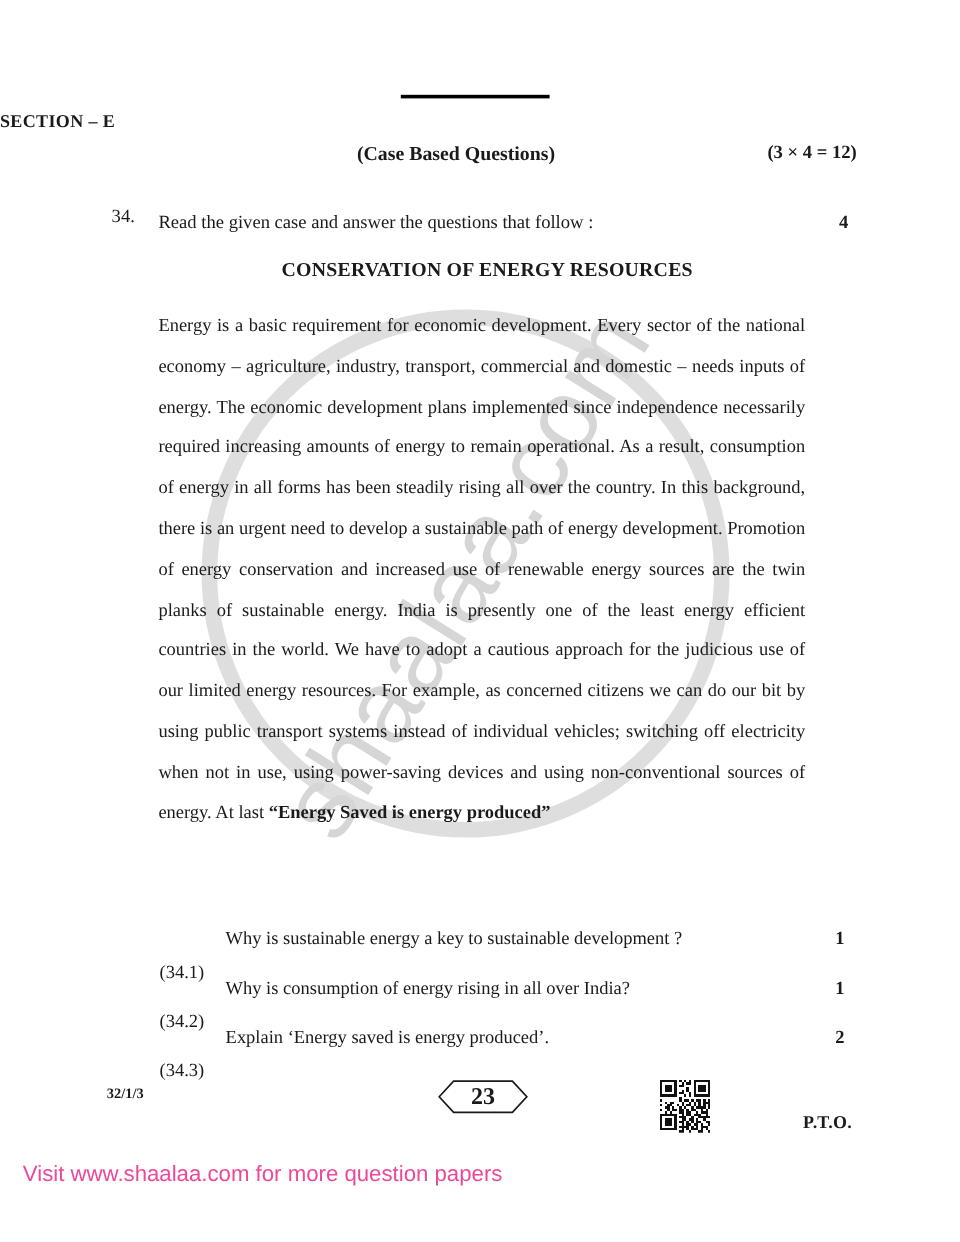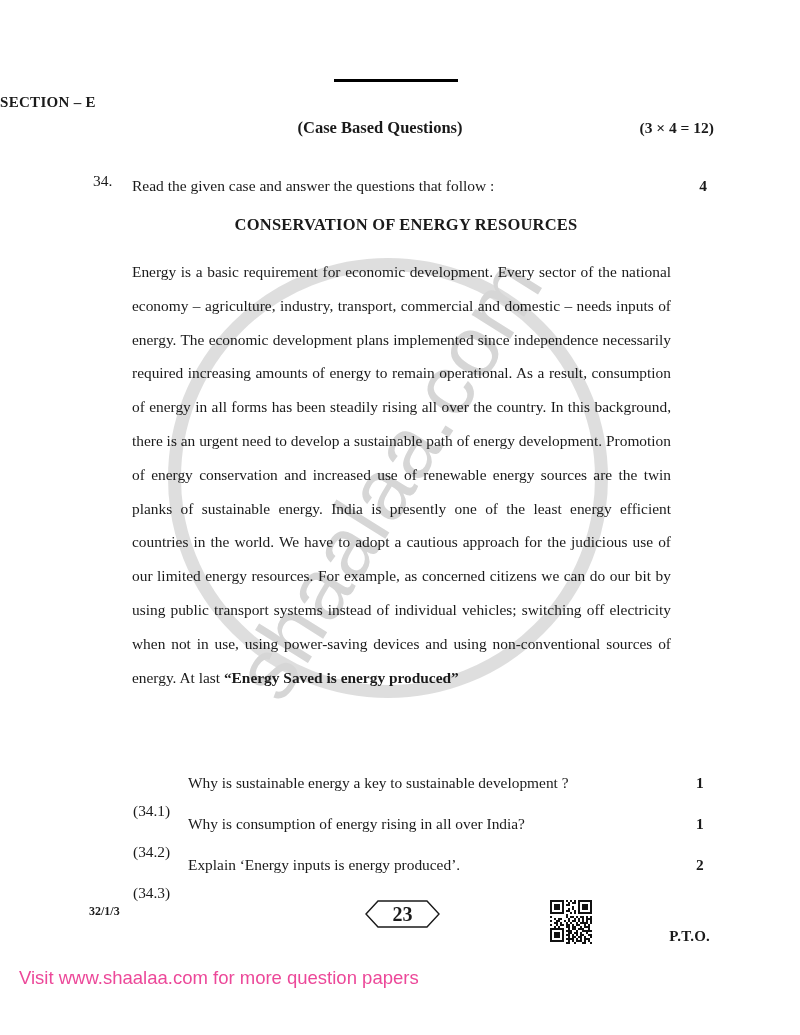--- a/index.html
+++ b/index.html
@@ -267,21 +267,21 @@
       <span class="text">Why is sustainable energy a key to sustainable development ?</span>
       <span class="marks">1</span>
     </div>
     <div class="subq subq-2">
       <span class="label">(34.2)</span>
       <span class="text">Why is consumption of energy rising in all over India?</span>
       <span class="marks">1</span>
     </div>
     <div class="subq subq-3">
       <span class="label">(34.3)</span>
-      <span class="text">Explain ‘Energy inputs is energy produced’.</span>
+      <span class="text">Explain ‘Energy saved is energy produced’.</span>
       <span class="marks">2</span>
     </div>
 
     <div class="footer-code">32/1/3</div>
 
     <div class="page-badge">
       <svg width="77" height="32" viewBox="0 0 77 32">
         <polygon points="2,16 14,3 63,3 75,16 63,29 14,29" fill="#ffffff" stroke="#1a1a1a" stroke-width="1.4"></polygon>
       </svg>
       <div class="num">23</div>

